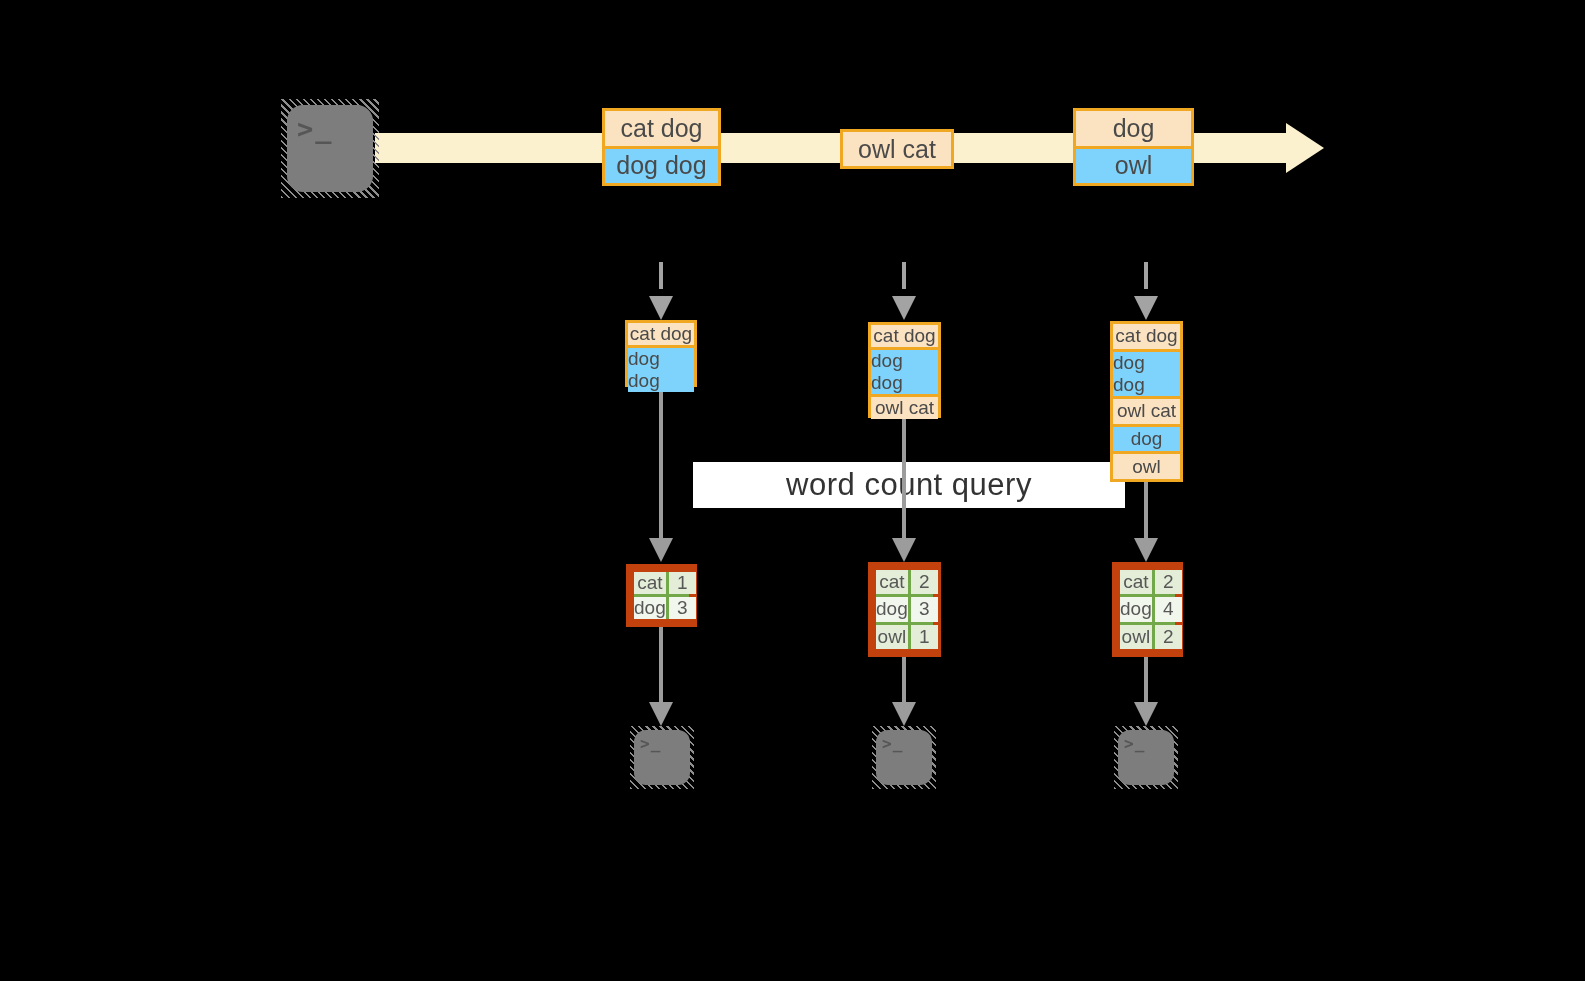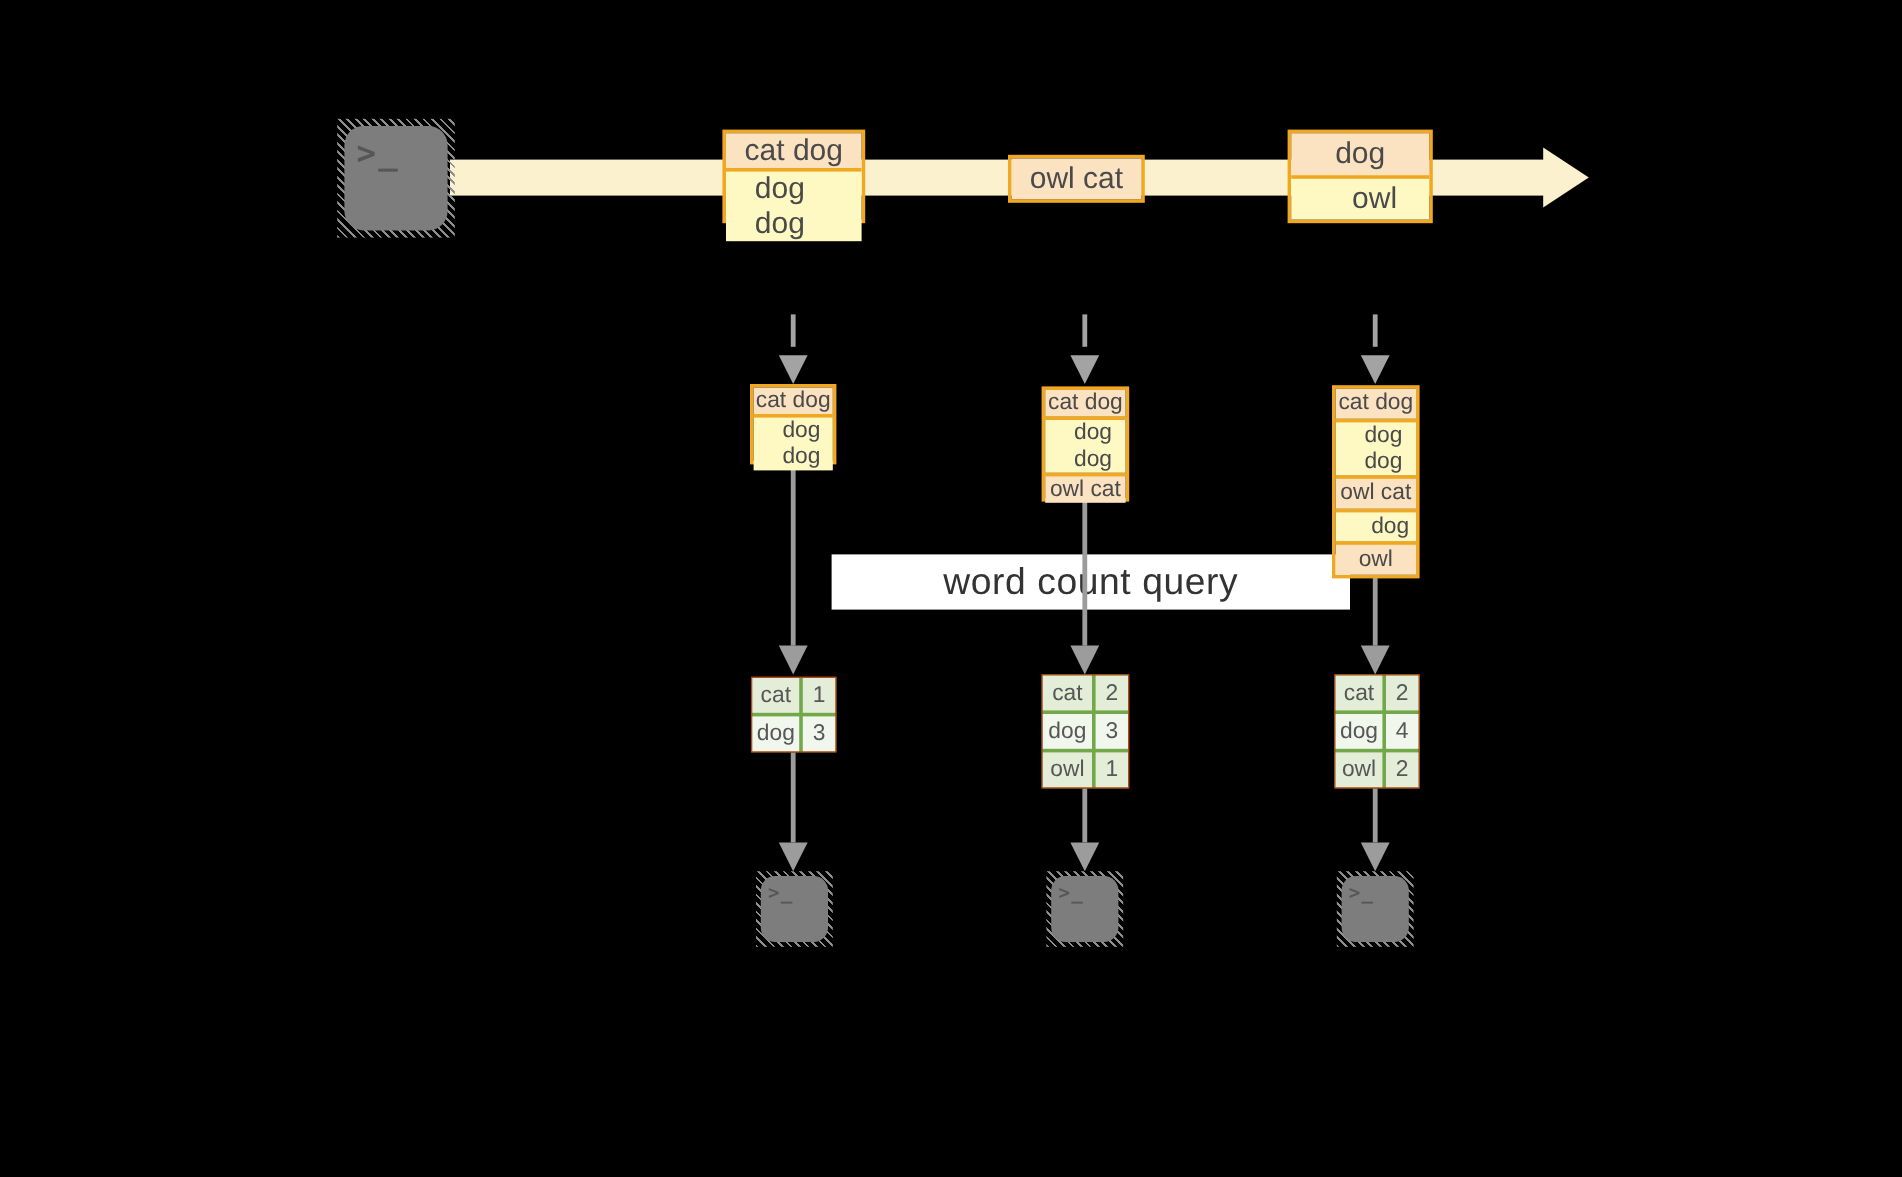--- a/index.html
+++ b/index.html
@@ -10,36 +10,36 @@
   
   .shaft{background:#FBF1CF;z-index:1;}
   .tri-right{width:0;height:0;border-top:25px solid transparent;border-bottom:25px solid transparent;
              border-left:38px solid #FBF1CF;z-index:1;}
 
   
   .obox{border:3px solid #F0A822;display:flex;flex-direction:column;z-index:3;}
   .ocell{flex:1;display:flex;align-items:center;justify-content:center;color:#4A4A4A;}
   .ocell + .ocell{border-top:3px solid #F0A822;}
   .fd{background:#FBE2C1;}
-  .fl{background:#fef9c3;padding-left:24px;}
+  .fl{background:#7dd3fc;}
   .big .ocell{font-size:25px;}
   .small .ocell{font-size:19px;}
 
   
   .vline{width:4px;background:#9C9C9C;z-index:2;}
   .vdash{width:4px;background:#A3A3A3;z-index:2;}
   .tri-down{width:0;height:0;border-left:12px solid transparent;border-right:12px solid transparent;
             border-top:24px solid #9C9C9C;z-index:2;}
 
   
   .band{background:#FFFFFF;z-index:1;display:flex;align-items:center;justify-content:center;
         color:#333333;font-size:31px;letter-spacing:0.5px;}
 
   
-  .gtable{background:#72A84A;border:1px solid #c2410c;display:grid;grid-template-columns:1fr 27px;
+  .gtable{background:#72A84A;border:8px solid #c2410c;display:grid;grid-template-columns:1fr 27px;
           grid-gap:3px;z-index:3;}
   .gcell{display:flex;align-items:center;justify-content:center;font-size:19px;color:#575757;}
   .gd{background:#E3EDD7;}
   .gl{background:#F2F7ED;}
 
   
   .term{background:repeating-linear-gradient(45deg,#8E8E8E 0px,#8E8E8E 1.6px,transparent 1.6px,transparent 5px);z-index:3;}
   .term .body{position:absolute;background:#7D7D7D;}
   .term .glyph{position:absolute;color:#565656;font-family:"DejaVu Sans Mono","Liberation Mono",monospace;
                font-weight:bold;}

